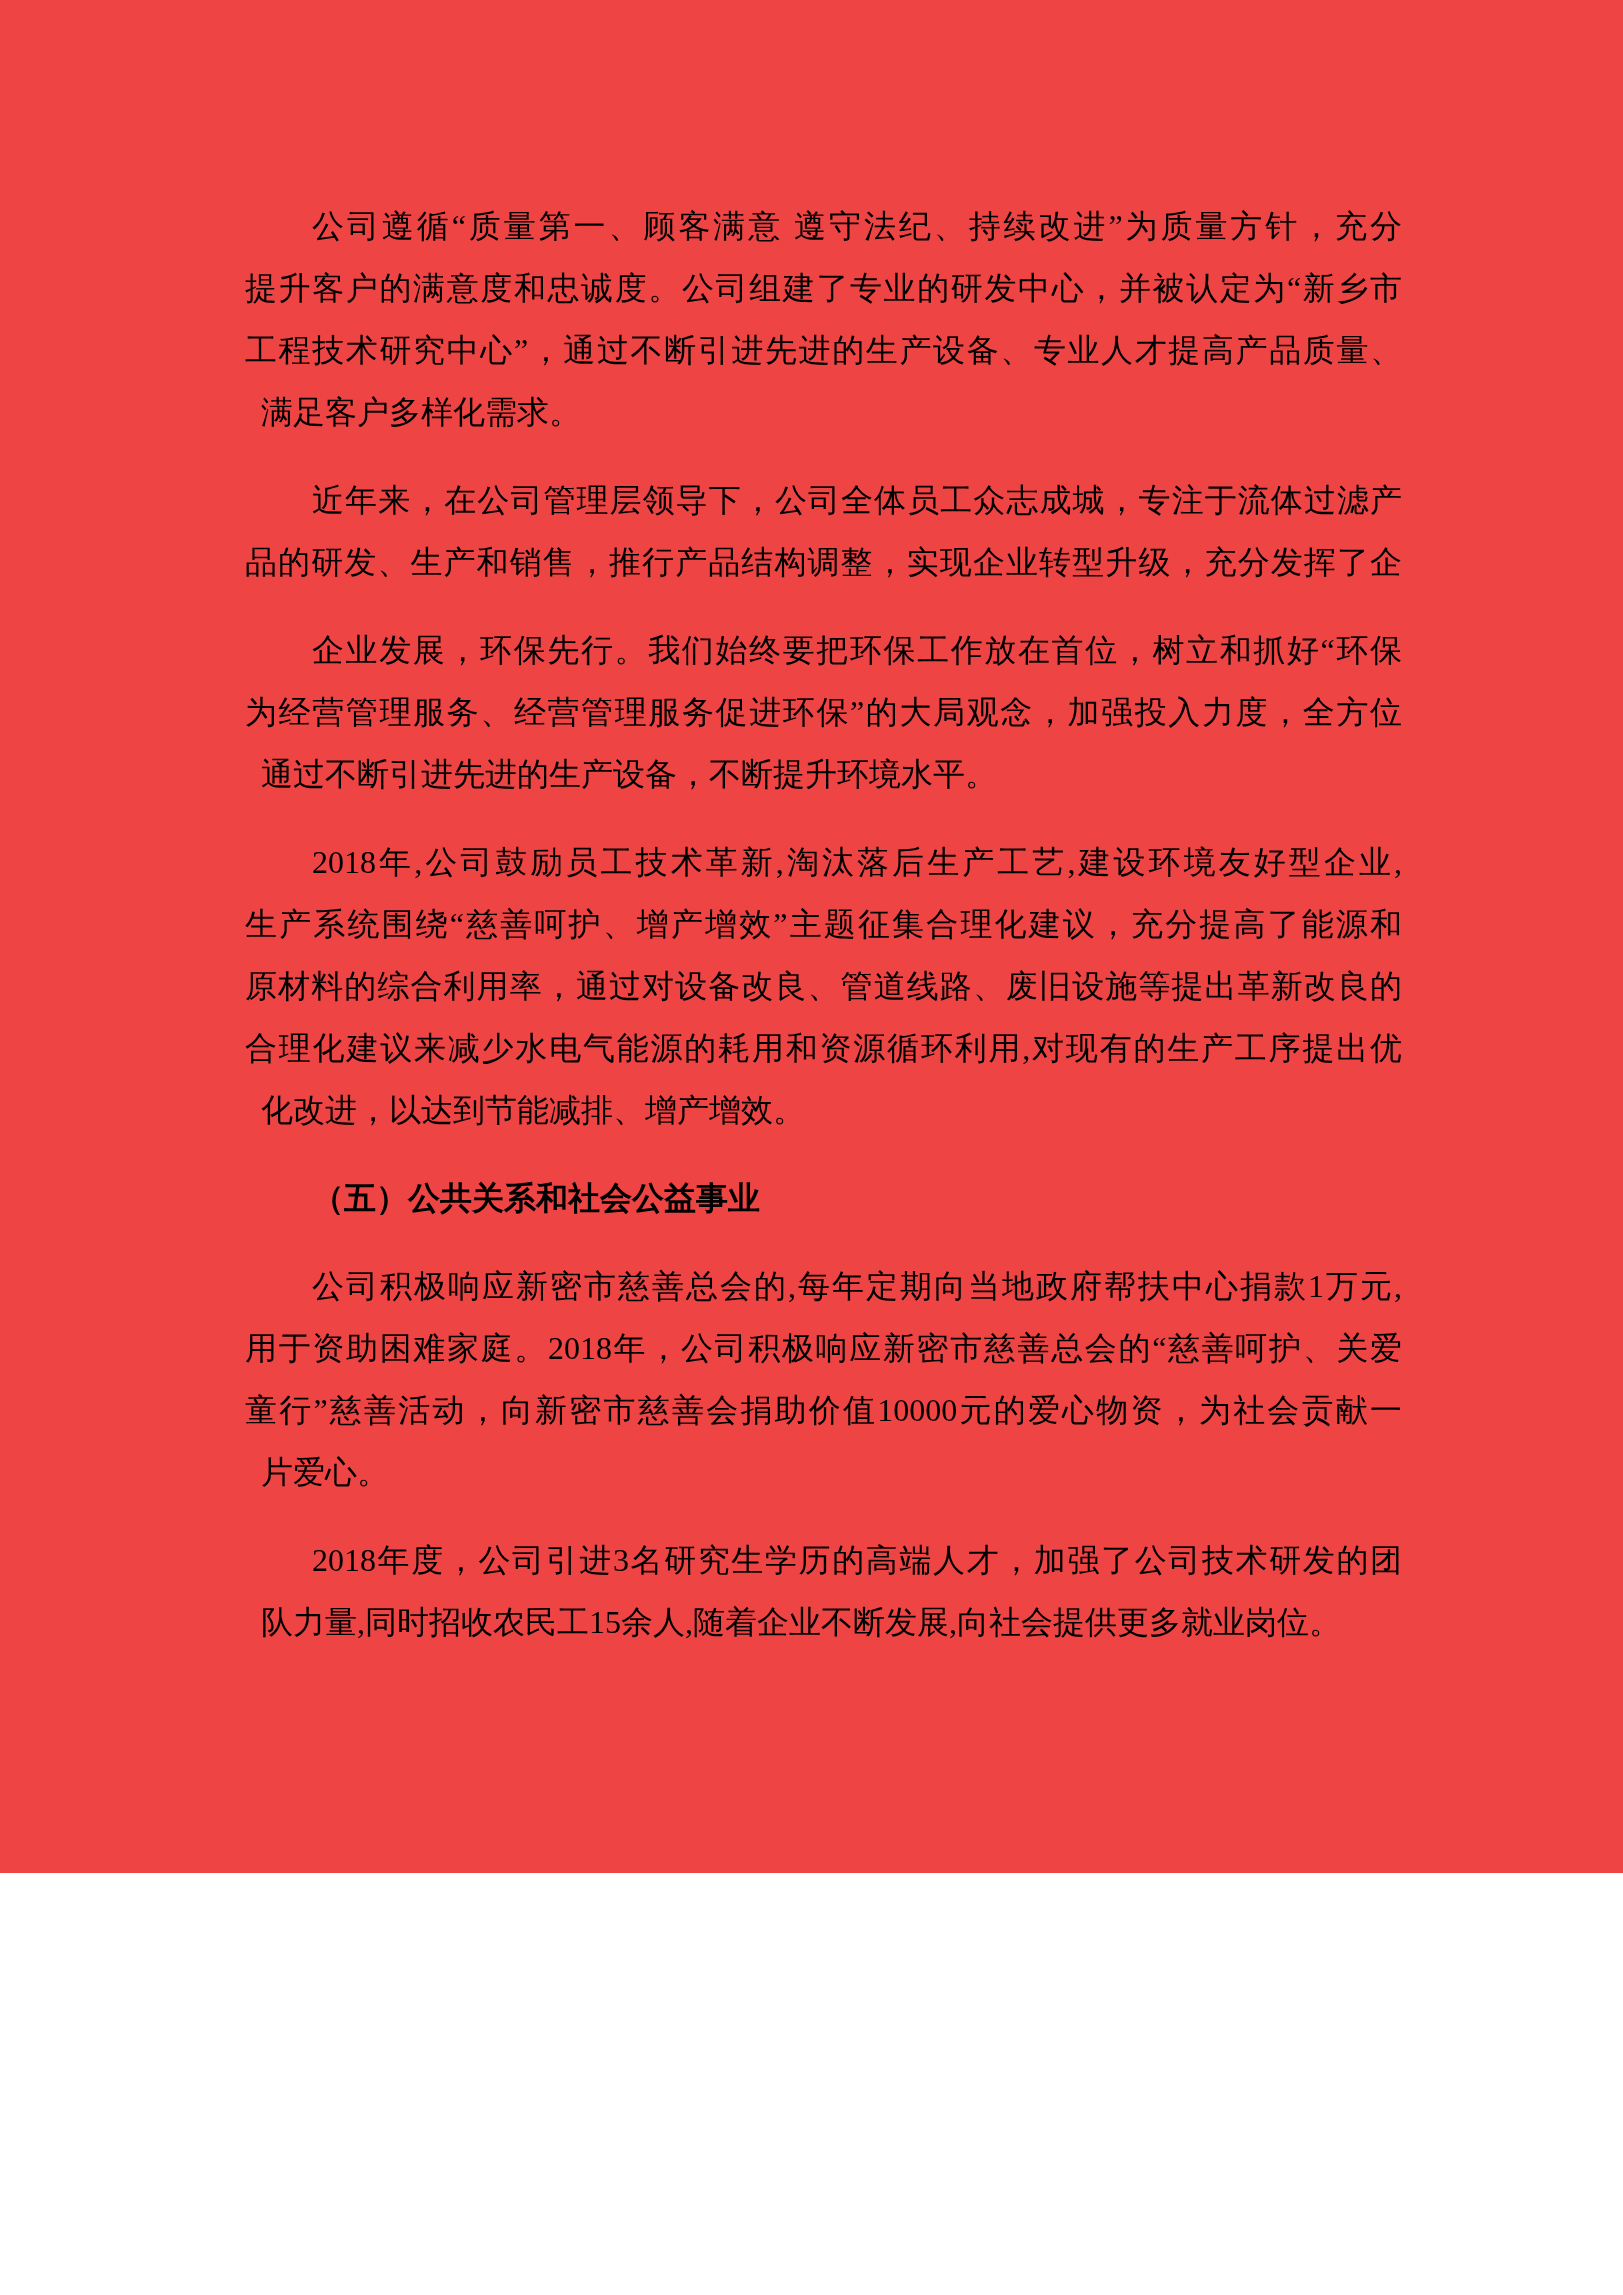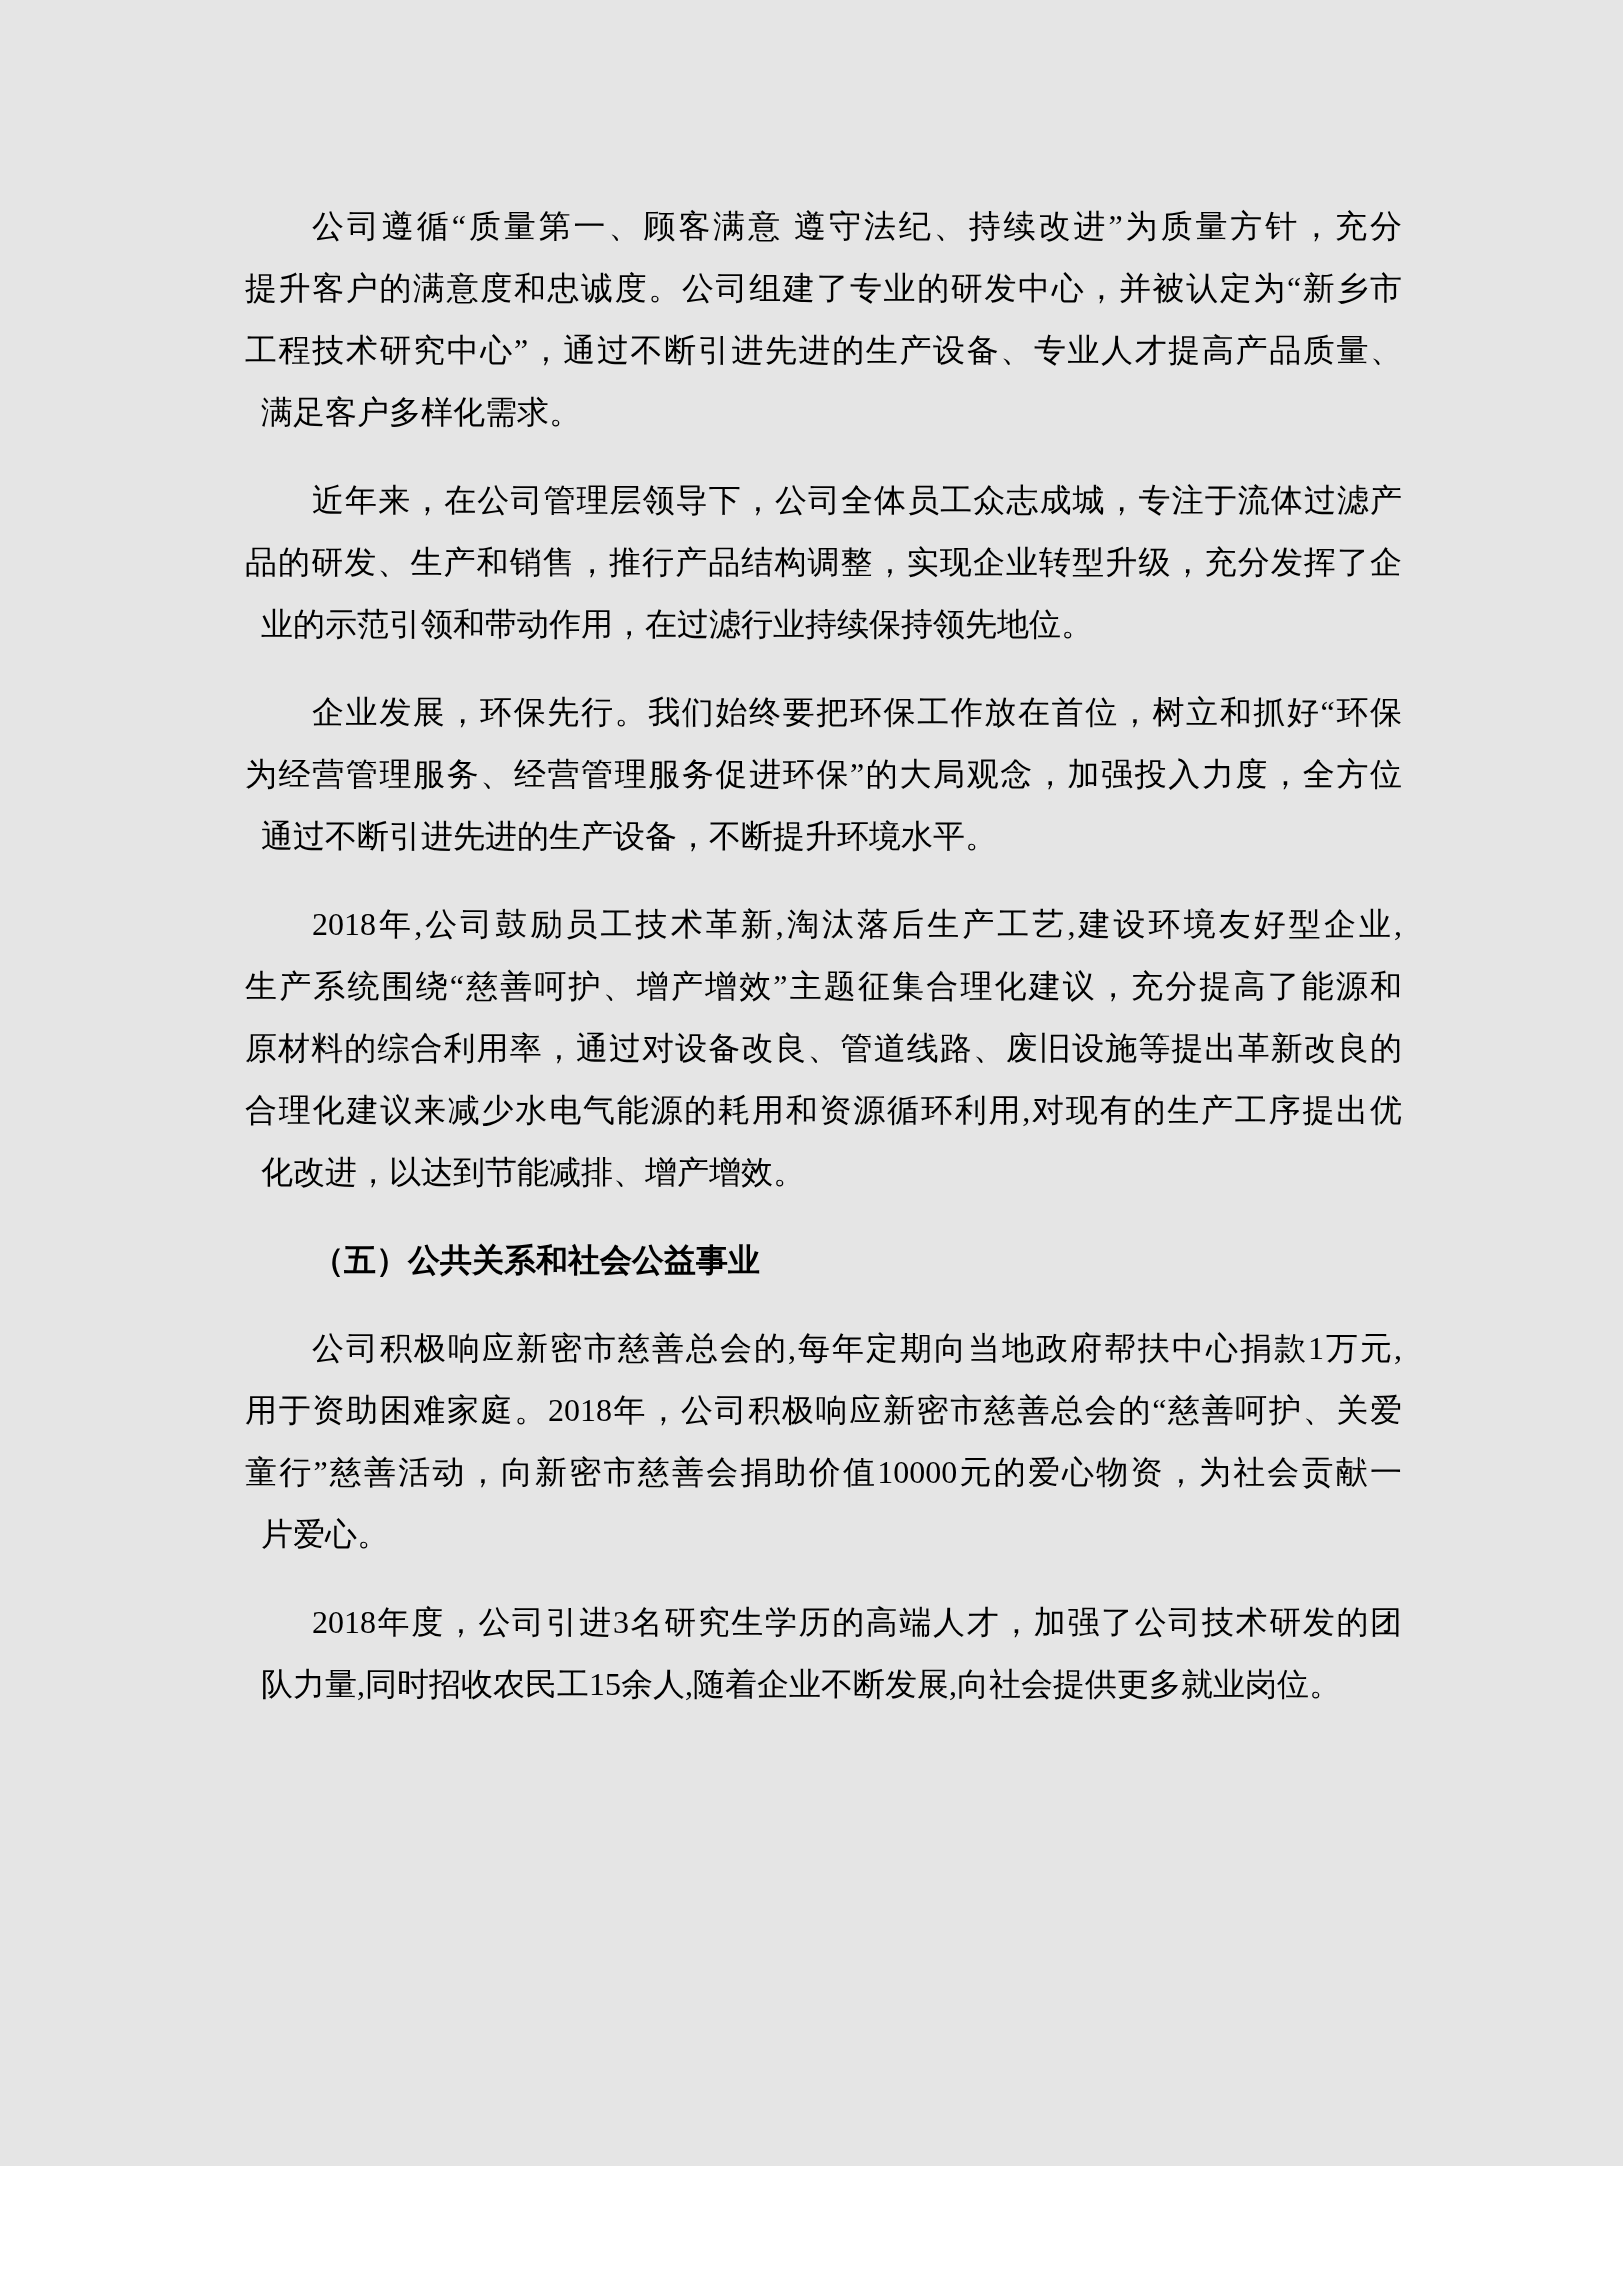--- a/index.html
+++ b/index.html
@@ -3,22 +3,22 @@
 <meta charset="utf-8">
 <style>
   html, body {
     margin: 0;
     padding: 0;
     background: #ffffff;
   }
   .page {
     position: relative;
     width: 1623px;
-    height: 2166px;
-    background: #e5e5e5;
+    height: 1873px;
+    background: #ef4444;
     overflow: hidden;
     font-family: "Liberation Serif", "DejaVu Serif", serif;
     color: #000000;
   }
   .content {
     position: absolute;
     left: 245px;
     top: 195px;
     width: 1157px;
   }
@@ -56,21 +56,20 @@
   <div class="content">
       <div class="paragraph block">
         <div class="line para-first">公司遵循“质量第一、顾客满意 遵守法纪、持续改进”为质量方针，充分</div>
         <div class="line">提升客户的满意度和忠诚度。公司组建了专业的研发中心，并被认定为“新乡市</div>
         <div class="line">工程技术研究中心”，通过不断引进先进的生产设备、专业人才提高产品质量、</div>
         <div class="line para-last">满足客户多样化需求。</div>
       </div>
       <div class="paragraph block">
         <div class="line para-first">近年来，在公司管理层领导下，公司全体员工众志成城，专注于流体过滤产</div>
         <div class="line">品的研发、生产和销售，推行产品结构调整，实现企业转型升级，充分发挥了企</div>
-        <div class="line para-last">业的示范引领和带动作用，在过滤行业持续保持领先地位。</div>
       </div>
       <div class="paragraph block">
         <div class="line para-first">企业发展，环保先行。我们始终要把环保工作放在首位，树立和抓好“环保</div>
         <div class="line">为经营管理服务、经营管理服务促进环保”的大局观念，加强投入力度，全方位</div>
         <div class="line para-last">通过不断引进先进的生产设备，不断提升环境水平。</div>
       </div>
       <div class="paragraph block">
         <div class="line para-first">2018年,公司鼓励员工技术革新,淘汰落后生产工艺,建设环境友好型企业,</div>
         <div class="line">生产系统围绕“慈善呵护、增产增效”主题征集合理化建议，充分提高了能源和</div>
         <div class="line">原材料的综合利用率，通过对设备改良、管道线路、废旧设施等提出革新改良的</div>

